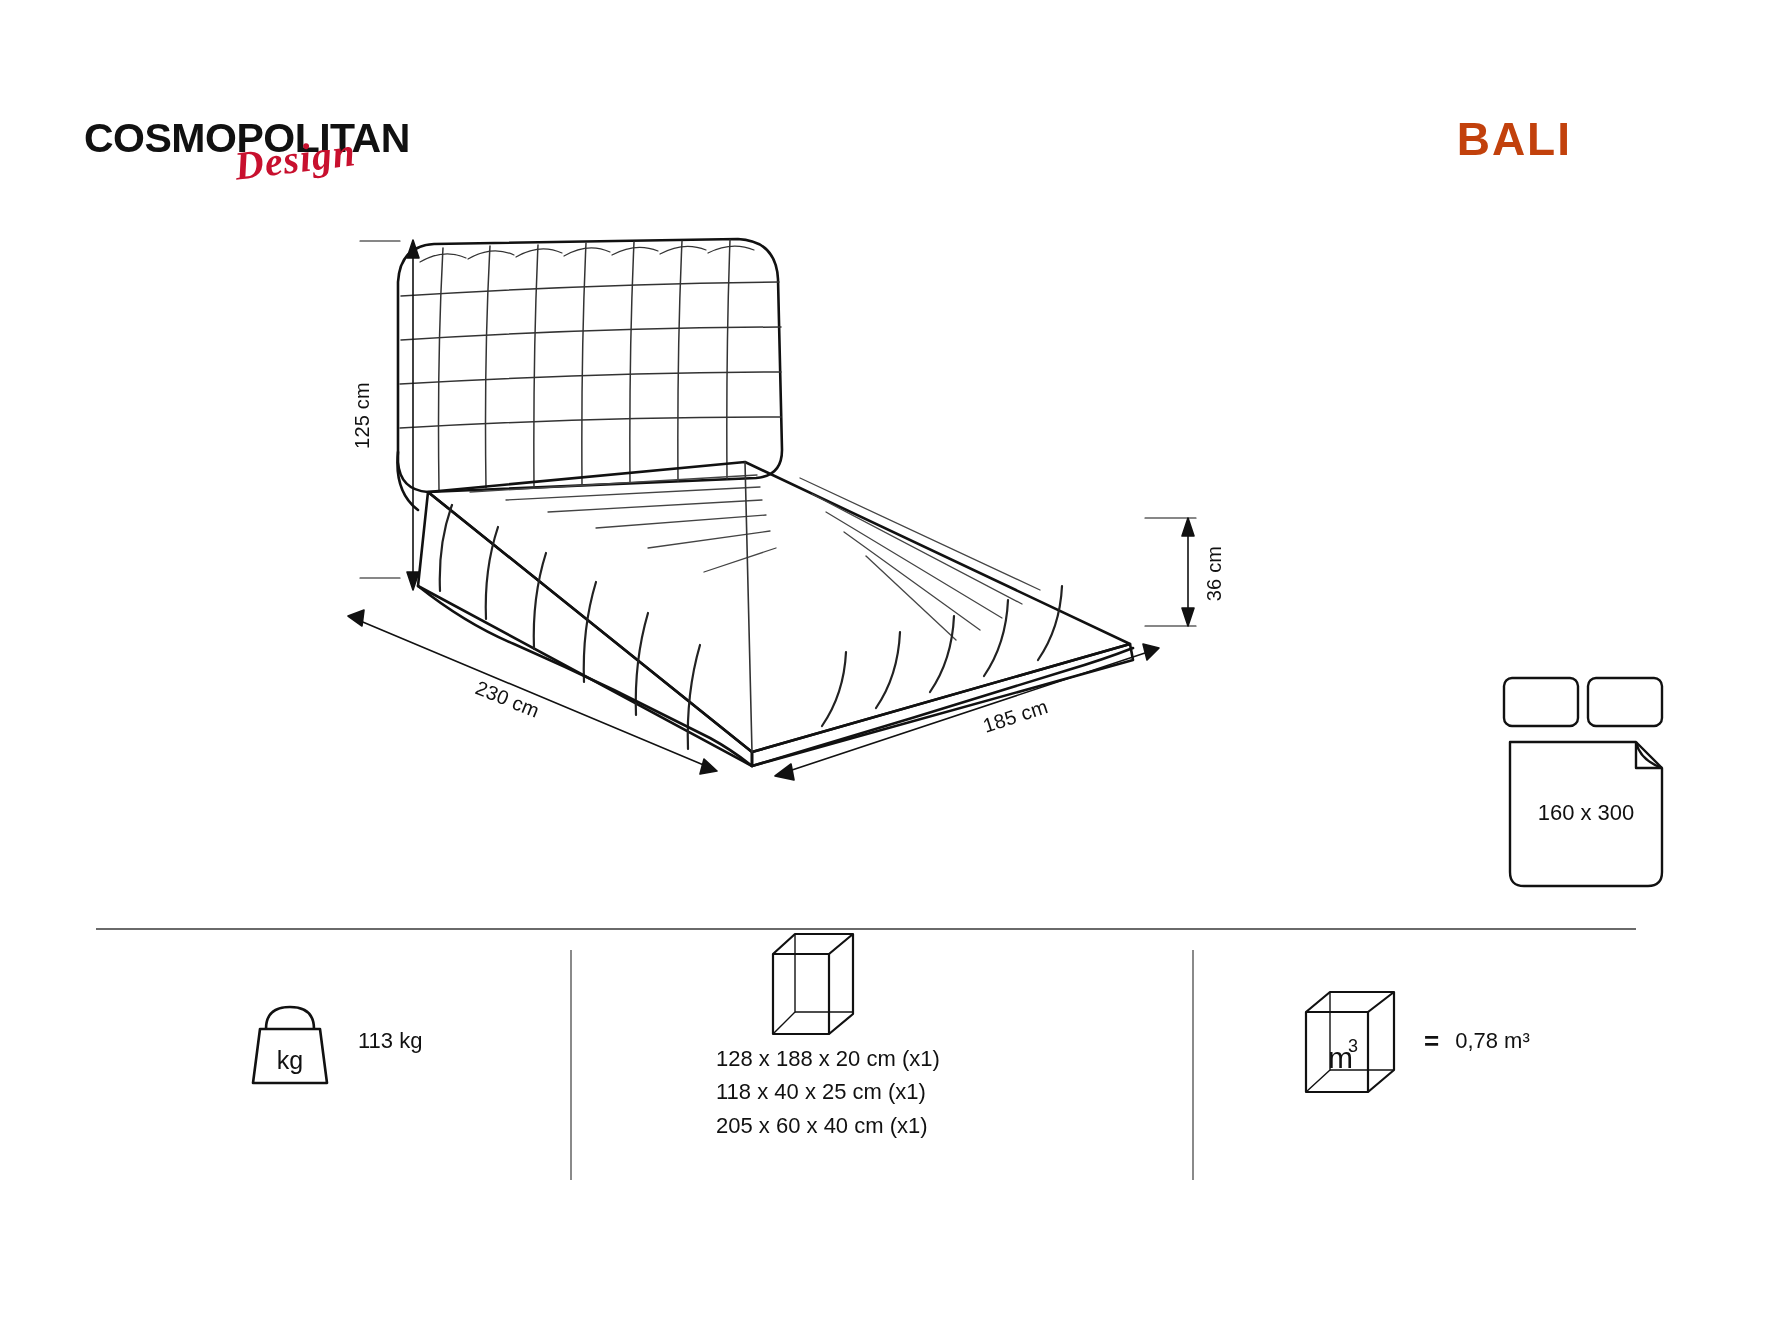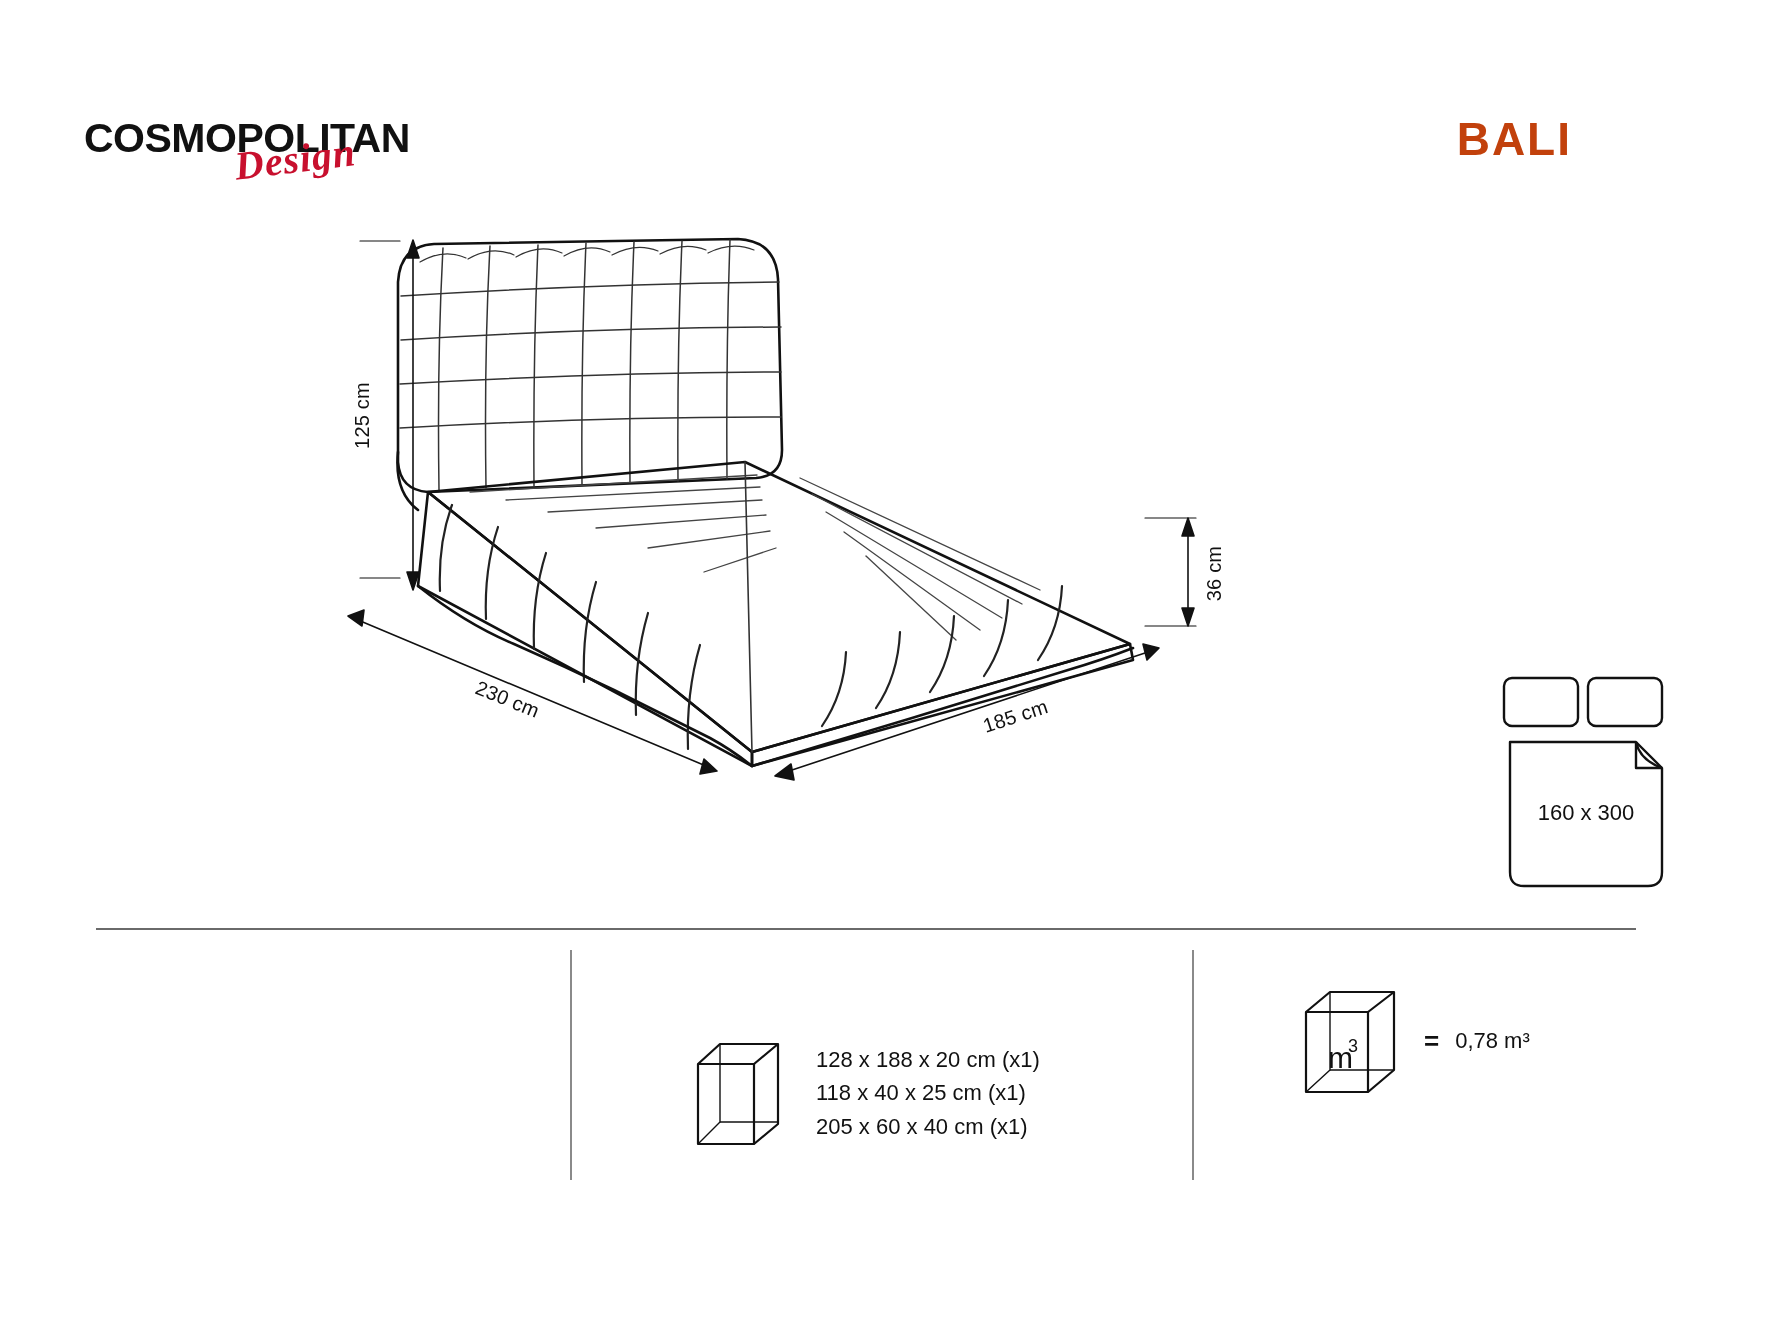--- a/index.html
+++ b/index.html
@@ -192,22 +192,32 @@
       <path d="M140,70 q4,18 26,26"></path>
     </g>
   </svg>
   <div style="position:absolute; left:1496px; top:800px; width:180px; text-align:center;
               font-size:22px; color:#111;">160 x 300</div>
 
   <div class="hdivider"></div>
   <div class="vdivider" style="left:570px;"></div>
   <div class="vdivider" style="left:1192px;"></div>
 
-
-  <div class="panel" style="left:690px; top:1034px;">
+  <div class="panel" style="left:248px; top:995px;">
+    <svg style="width:84px; height:92px;" viewBox="0 0 84 92">
+      <g fill="none" stroke="#111111" stroke-width="2.6" stroke-linejoin="round">
+        <path d="M18,34 q0,-22 24,-22 q24,0 24,22"></path>
+        <path d="M12,34 L72,34 L79,88 L5,88 Z"></path>
+      </g>
+      <text x="42" y="74" text-anchor="middle" font-family="Liberation Sans, sans-serif" font-size="25" fill="#111111">kg</text>
+    </svg>
+    <div class="panel-text" style="margin-left:26px;">113 kg</div>
+  </div>
+
+  <div class="panel" style="left:690px; top:924px;flex-direction:column;">
     <svg style="width:100px; height:118px;" viewBox="0 0 100 118">
       <g fill="none" stroke="#111111" stroke-width="2.2" stroke-linejoin="round">
         <path d="M8,30 L64,30 L64,110 L8,110 Z"></path>
         <path d="M8,30 L30,10 L88,10 L64,30"></path>
         <path d="M88,10 L88,90 L64,110"></path>
         <path d="M30,10 L30,88 L8,110" stroke-width="1.4"></path>
         <path d="M30,88 L88,88" stroke-width="1.4"></path>
       </g>
     </svg>
     <div style="margin-left:26px;">

